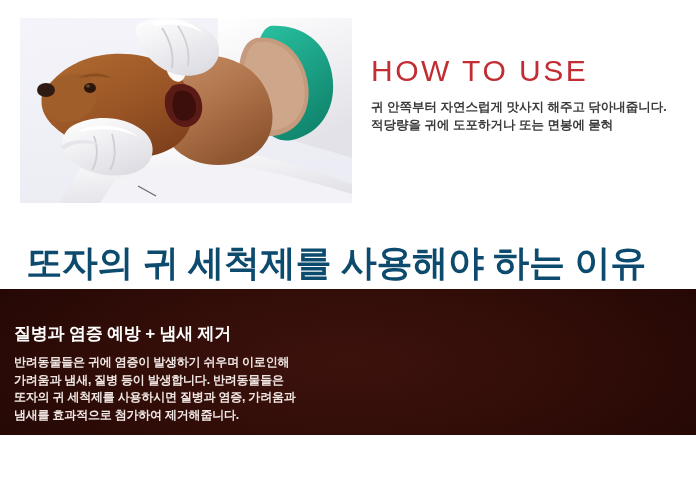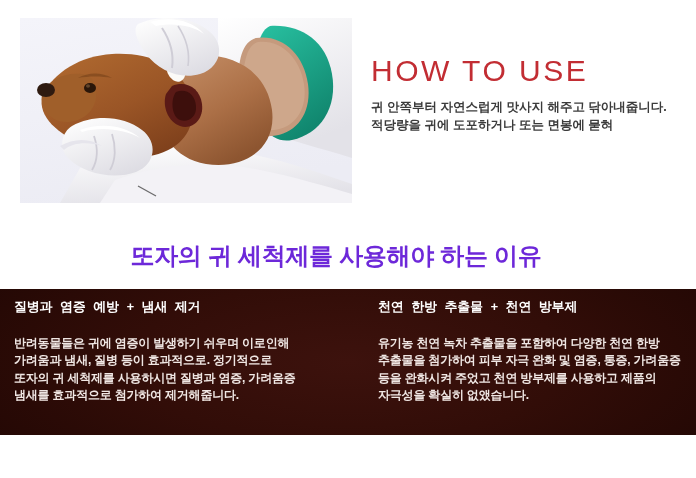--- a/index.html
+++ b/index.html
@@ -57,23 +57,23 @@
     line-height: 1.45;
     white-space: nowrap;
   }
 
   
   .section-heading {
     position: absolute;
     left: 0; top: 243px;
     width: 672px;
     text-align: center;
-    font-size: 24px;
-    font-weight: 700;
-    color: #6d28d9;
+    font-size: 36px;
+    font-weight: 700;
+    color: #0c4a6e;
     letter-spacing: -0.3px;
     line-height: 1.1;
   }
 
   
   .dark-panel {
     position: absolute;
     left: 0; top: 289px;
     width: 696px;
     height: 146px;
@@ -82,31 +82,30 @@
   }
   .panel-col {
     position: absolute;
     top: 0;
     height: 146px;
   }
   .col-left  { left: 14px;  width: 330px; }
   .col-right { left: 378px; width: 310px; }
 
   .col-title {
-    margin-top: 11px;
-    font-size: 13px;
+    margin-top: 35px;
+    font-size: 17px;
     font-weight: 700;
     color: #ffffff;
     line-height: 1.2;
     letter-spacing: -0.2px;
     white-space: nowrap;
-    font-family: Liberation Mono, monospace;
   }
   .col-body {
-    margin-top: 19px;
+    margin-top: 10px;
     font-size: 12px;
     font-weight: 700;
     color: #f0e7e4;
     line-height: 17.5px;
     letter-spacing: -0.2px;
   }
   .col-body div { white-space: nowrap; }
 </style>
 </head>
 <body>
@@ -207,28 +206,19 @@
 </div>
 
 <div class="section-heading">또자의 귀 세척제를 사용해야 하는 이유</div>
 
 <div class="dark-panel">
 
   <div class="panel-col col-left">
     <div class="col-title">질병과 염증 예방 + 냄새 제거</div>
     <div class="col-body">
       <div>반려동물들은 귀에  염증이 발생하기 쉬우며 이로인해</div>
-      <div>가려움과 냄새, 질병 등이 효과적으로. 정기적으로</div>
-      <div>또자의 귀 세척제를 사용하시면 질병과 염증, 가려움증</div>
+      <div>가려움과 냄새, 질병 등이 발생합니다. 반려동물들은</div>
+      <div>또자의 귀 세척제를 사용하시면 질병과 염증, 가려움과</div>
       <div>냄새를 효과적으로 첨가하여 제거해줍니다.</div>
     </div>
   </div>
 
-  <div class="panel-col col-right">
-    <div class="col-title">천연 한방 추출물 + 천연 방부제</div>
-    <div class="col-body">
-      <div>유기농 천연 녹차 추출물을 포함하여 다양한 천연 한방</div>
-      <div>추출물을 첨가하여 피부 자극 완화 및 염증, 통증, 가려움증</div>
-      <div>등을 완화시켜 주었고 천연 방부제를 사용하고 제품의</div>
-      <div>자극성을 확실히 없앴습니다.</div>
-    </div>
-  </div>
 </div>
 
 </body></html>

